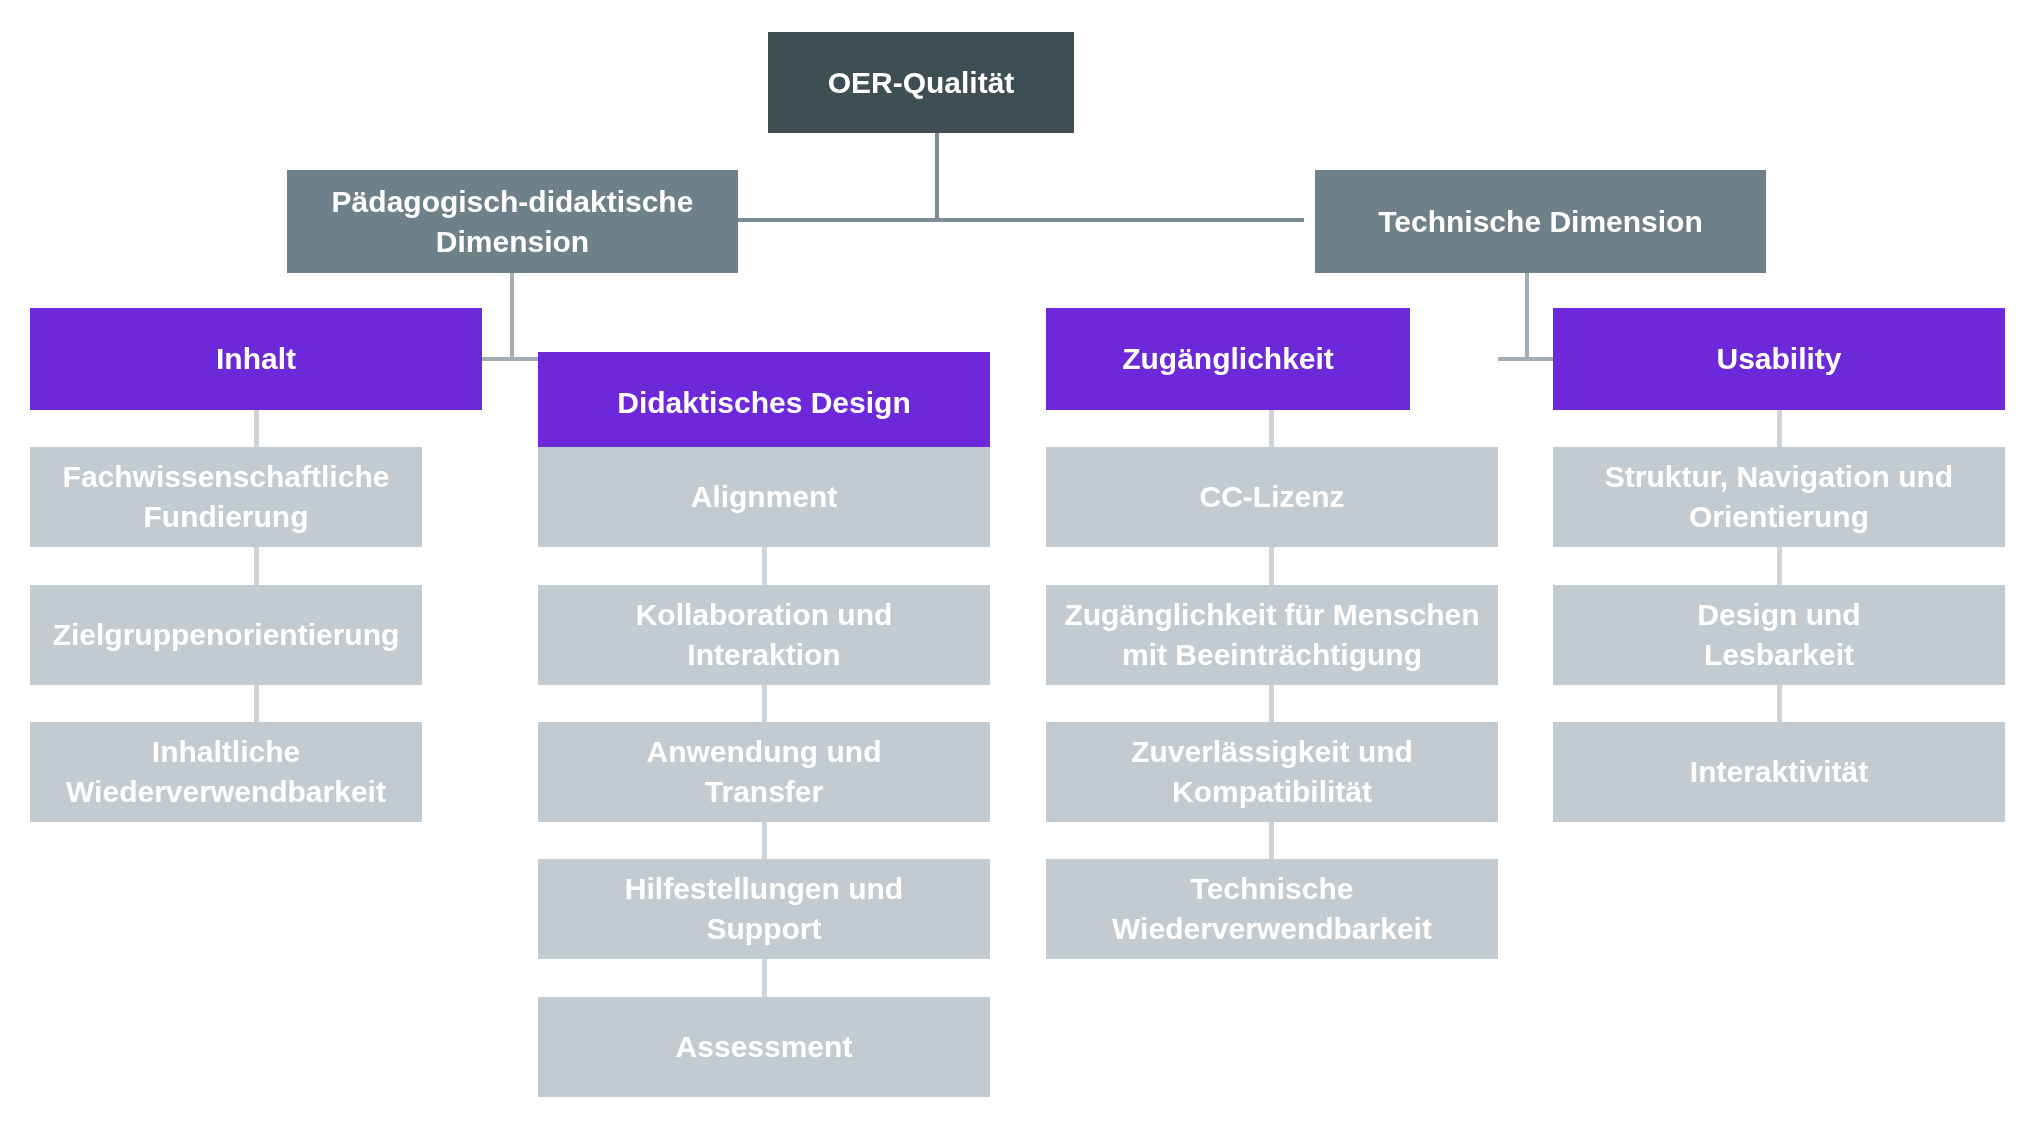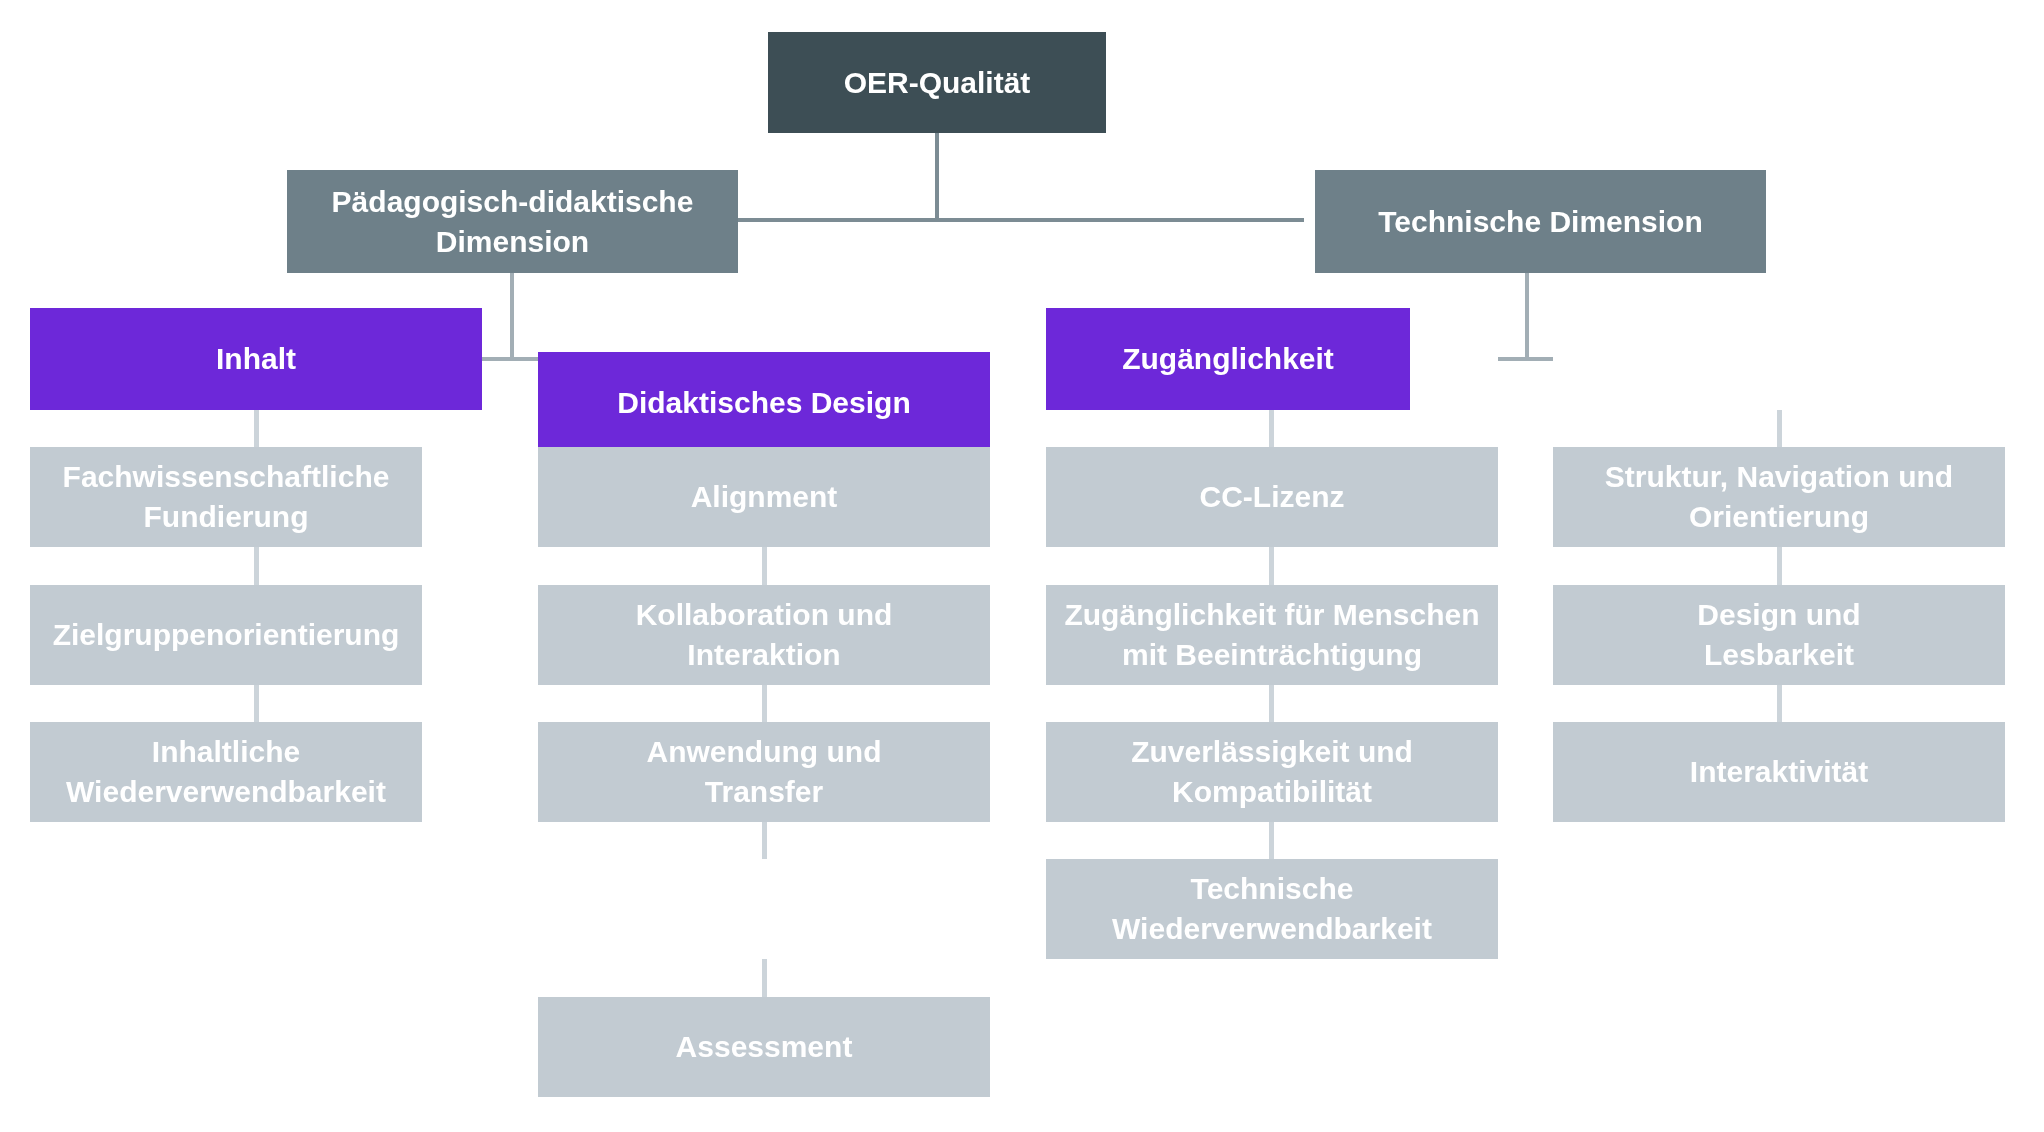--- a/index.html
+++ b/index.html
@@ -28,21 +28,21 @@
   .lvl-root { background: #3d4e55; }
   .lvl-dim  { background: #6e8089; }
   .lvl-cat  { background: #6d28d9; }
   .lvl-item { background: #c2cbd2; }
   .conn { position: absolute; }
   .conn-dark  { background: #7c8c94; }
   .conn-mid   { background: #a2aeb5; }
   .conn-light { background: #ccd4da; }
 
   
-  .b-oer  { left: 768px;  top: 32px;  width: 338px; height: 101px; }
+  .b-oer  { left: 768px;  top: 32px;  width: 306px; height: 101px; }
   .b-dim1 { left: 287px;  top: 170px; width: 451px; height: 103px; }
   .b-dim2 { left: 1304px; top: 170px; width: 451px; height: 103px; margin-left: 11px; }
 
   .b-cat1 { left: 30px;   top: 308px; width: 452px; height: 102px; }
   .b-cat2 { left: 538px;  top: 308px; width: 452px; height: 102px; margin-top: 44px; }
   .b-cat3 { left: 1046px; top: 308px; width: 364px; height: 102px; }
   .b-cat4 { left: 1553px; top: 308px; width: 452px; height: 102px; }
 
   .col1 { left: 30px;   width: 392px; }
   .col2 { left: 538px;  width: 452px; }
@@ -106,32 +106,35 @@
 
   <div class="box lvl-root b-oer">OER-Qualität</div>
 
   <div class="box lvl-dim b-dim1">Pädagogisch-didaktische
 Dimension</div>
   <div class="box lvl-dim b-dim2">Technische Dimension</div>
 
   <div class="box lvl-cat b-cat1">Inhalt</div>
   <div class="box lvl-cat b-cat2">Didaktisches Design</div>
   <div class="box lvl-cat b-cat3">Zugänglichkeit</div>
+  <div class="box lvl-cat b-cat4">Usability</div>
 
   <div class="box lvl-item col1 row1">Fachwissenschaftliche
 Fundierung</div>
   <div class="box lvl-item col1 row2">Zielgruppenorientierung</div>
   <div class="box lvl-item col1 row3">Inhaltliche
 Wiederverwendbarkeit</div>
 
   <div class="box lvl-item col2 row1">Alignment</div>
   <div class="box lvl-item col2 row2">Kollaboration und
 Interaktion</div>
   <div class="box lvl-item col2 row3">Anwendung und
 Transfer</div>
+  <div class="box lvl-item col2 row4">Hilfestellungen und
+Support</div>
   <div class="box lvl-item col3 row1">CC-Lizenz</div>
 
   <div class="box lvl-item col2 row5">Assessment</div>
   <div class="box lvl-item col3 row2">Zugänglichkeit für Menschen
 mit Beeinträchtigung</div>
   <div class="box lvl-item col3 row3">Zuverlässigkeit und
 Kompatibilität</div>
   <div class="box lvl-item col3 row4">Technische
 Wiederverwendbarkeit</div>
 

